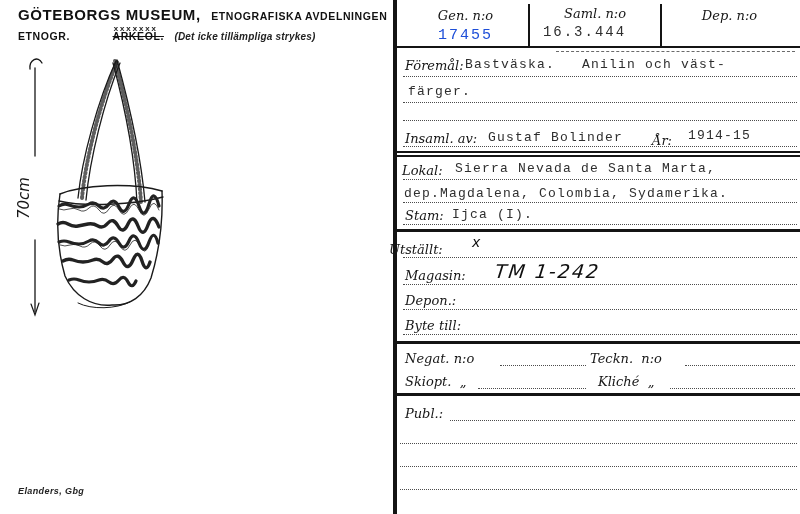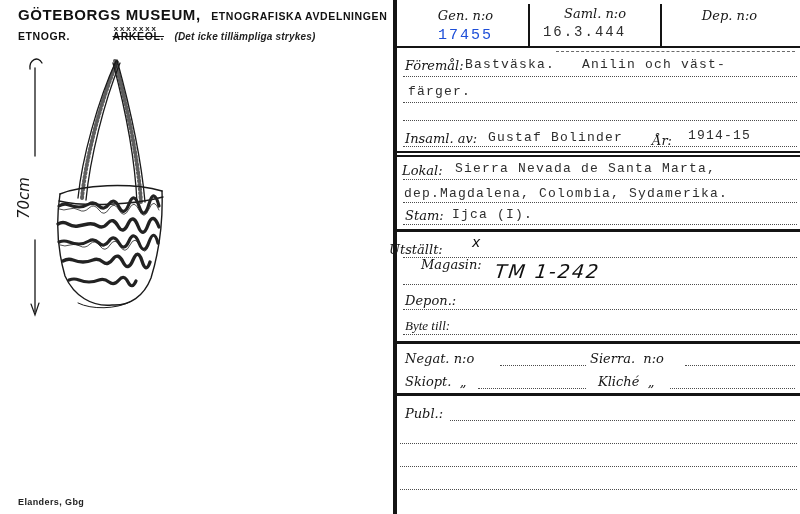--- a/index.html
+++ b/index.html
@@ -71,21 +71,21 @@
       <path d="M47,158 q5,-3 10,-1 t10,2 t10,-3 t10,2 t10,-2 t10,3 t10,-3 t10,2 t10,-2 t10,2" stroke-width="3.2"></path>
       <path d="M46,176 q5,-3 10,0 t10,2 t10,-2 t10,2 t10,-3 t10,3 t10,-2 t10,2 t10,-1 t11,2" stroke-width="3.4"></path>
       <path d="M47,194 q5,-2 10,0 t10,2 t10,-3 t10,2 t10,-2 t10,2 t10,-2 t10,2 t10,-1 t9,1" stroke-width="3.2"></path>
       <path d="M51,213 q5,-3 10,-1 t10,2 t10,-2 t10,2 t10,-3 t10,3 t10,-2 t9,1 t8,1" stroke-width="3.4"></path>
       <path d="M57,232 q5,-2 10,0 t10,2 t10,-2 t10,2 t10,-2 t9,2 t8,-1" stroke-width="3.2"></path>
       <path d="M47,161 q5,2 10,0 t10,1 t10,-2 t10,2 t10,-1 t10,1 t10,-1 t10,1 t10,-1 t10,1" stroke-width="1" opacity="0.8"></path>
       <path d="M48,197 q5,2 10,0 t10,1 t10,-2 t10,2 t10,-1 t10,1 t10,-1 t10,1 t9,-1" stroke-width="1" opacity="0.8"></path>
     </g>
   </svg>
 
-  <div class="abs printer" style="left:18px;top:497px;">Elanders, Gbg</div>
+  <div class="abs printer" style="left:18px;top:486px;font-style:italic;">Elanders, Gbg</div>
 
   <div class="abs rule" style="left:393px;top:0;width:4px;height:514px;"></div>
 
   <div class="abs rule" style="left:528px;top:4px;width:2px;height:42px;"></div>
   <div class="abs rule" style="left:660px;top:4px;width:2px;height:42px;"></div>
   <div class="abs lbl ctr" style="left:403px;top:8px;width:125px;">Gen. n:o</div>
   <div class="abs typed-big ctr" style="left:403px;top:27px;width:125px;">17455</div>
   <div class="abs lbl ctr" style="left:530px;top:6px;width:130px;">Saml. n:o</div>
   <div class="abs typed ctr" style="left:530px;top:24px;width:109px;letter-spacing:2px;font-size:14px;">16.3.444</div>
   <div class="abs lbl ctr" style="left:662px;top:8px;width:135px;font-style:italic;">Dep. n:o</div>
@@ -116,36 +116,36 @@
 
   <div class="abs lbl" style="left:405px;top:208px;">Stam:</div>
   <div class="abs typed" style="left:452px;top:207px;">Ijca (I).</div>
   <div class="abs dot" style="left:403px;top:224px;width:394px;"></div>
   <div class="abs rule" style="left:397px;top:229px;width:403px;height:3px;"></div>
 
   <div class="abs lbl" style="left:389px;top:242px;">Utställt:</div>
   <div class="abs hand" style="left:472px;top:234px;">x</div>
   <div class="abs dot" style="left:403px;top:257px;width:394px;"></div>
 
-  <div class="abs lbl" style="left:405px;top:257px;margin-left:16px;">Magasin:</div>
+  <div class="abs lbl" style="left:405px;top:268px;">Magasin:</div>
   <div class="abs hand-big" style="left:495px;top:260px;">TM 1-242</div>
   <div class="abs dot" style="left:403px;top:284px;width:394px;"></div>
 
   <div class="abs lbl" style="left:405px;top:293px;">Depon.:</div>
   <div class="abs typed" style="left:470px;top:293px;"></div>
   <div class="abs dot" style="left:403px;top:309px;width:394px;"></div>
 
-  <div class="abs lbl" style="left:405px;top:318px;font-family:Liberation Serif, serif;">Byte till:</div>
+  <div class="abs lbl" style="left:405px;top:318px;">Byte till:</div>
   <div class="abs typed" style="left:480px;top:318px;"></div>
   <div class="abs dot" style="left:403px;top:334px;width:394px;"></div>
   <div class="abs rule" style="left:397px;top:341px;width:403px;height:3px;"></div>
 
   <div class="abs lbl" style="left:405px;top:351px;">Negat. n:o</div>
   <div class="abs dot" style="left:500px;top:365px;width:86px;"></div>
-  <div class="abs lbl" style="left:590px;top:351px;">Sierra.  n:o</div>
+  <div class="abs lbl" style="left:590px;top:351px;">Teckn.  n:o</div>
   <div class="abs dot" style="left:685px;top:365px;width:110px;"></div>
 
   <div class="abs lbl" style="left:405px;top:374px;">Skiopt.  „</div>
   <div class="abs dot" style="left:478px;top:388px;width:108px;"></div>
   <div class="abs lbl" style="left:598px;top:374px;">Kliché  „</div>
   <div class="abs dot" style="left:670px;top:388px;width:125px;"></div>
   <div class="abs rule" style="left:397px;top:393px;width:403px;height:3px;"></div>
 
   <div class="abs lbl" style="left:405px;top:406px;">Publ.:</div>
   <div class="abs typed" style="left:452px;top:406px;"></div>

